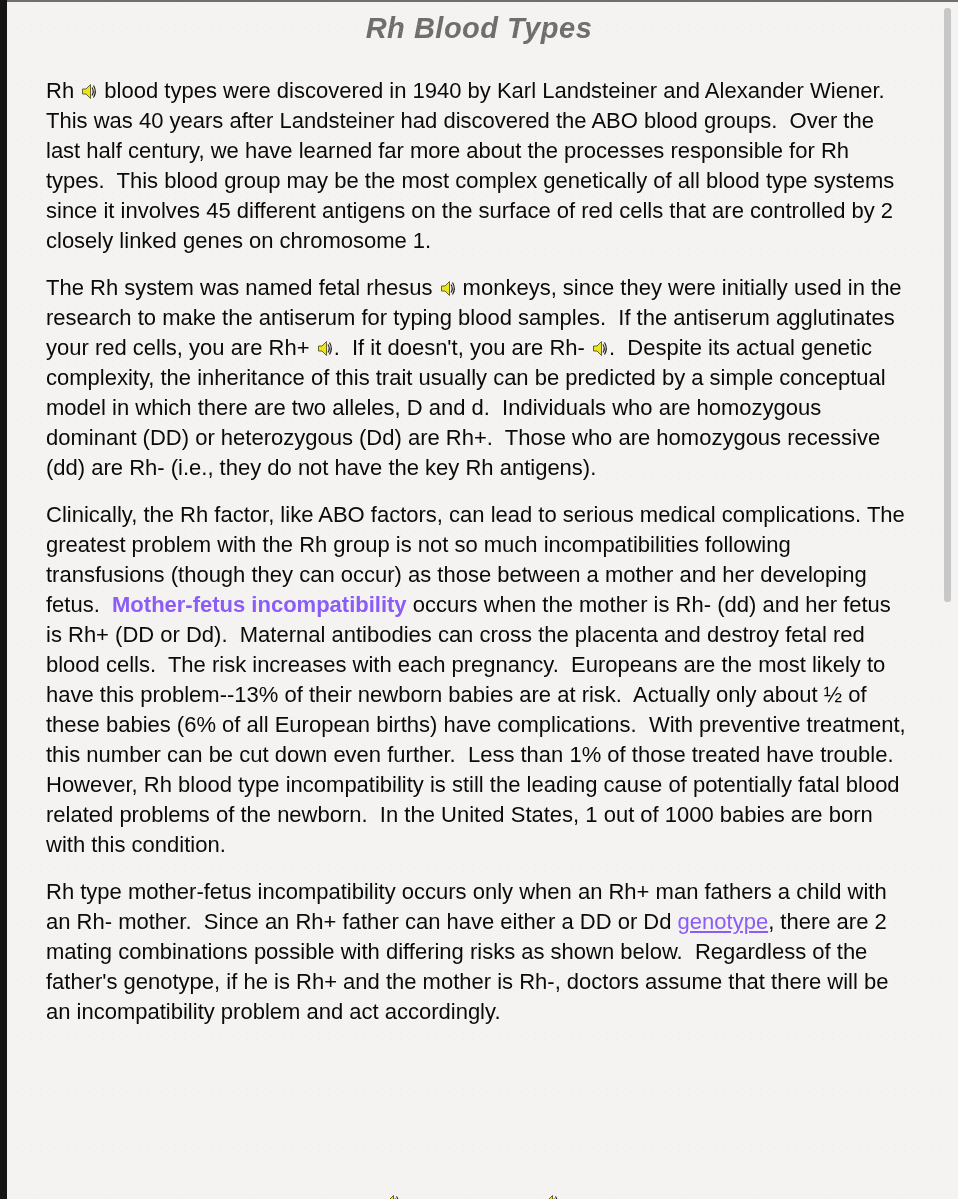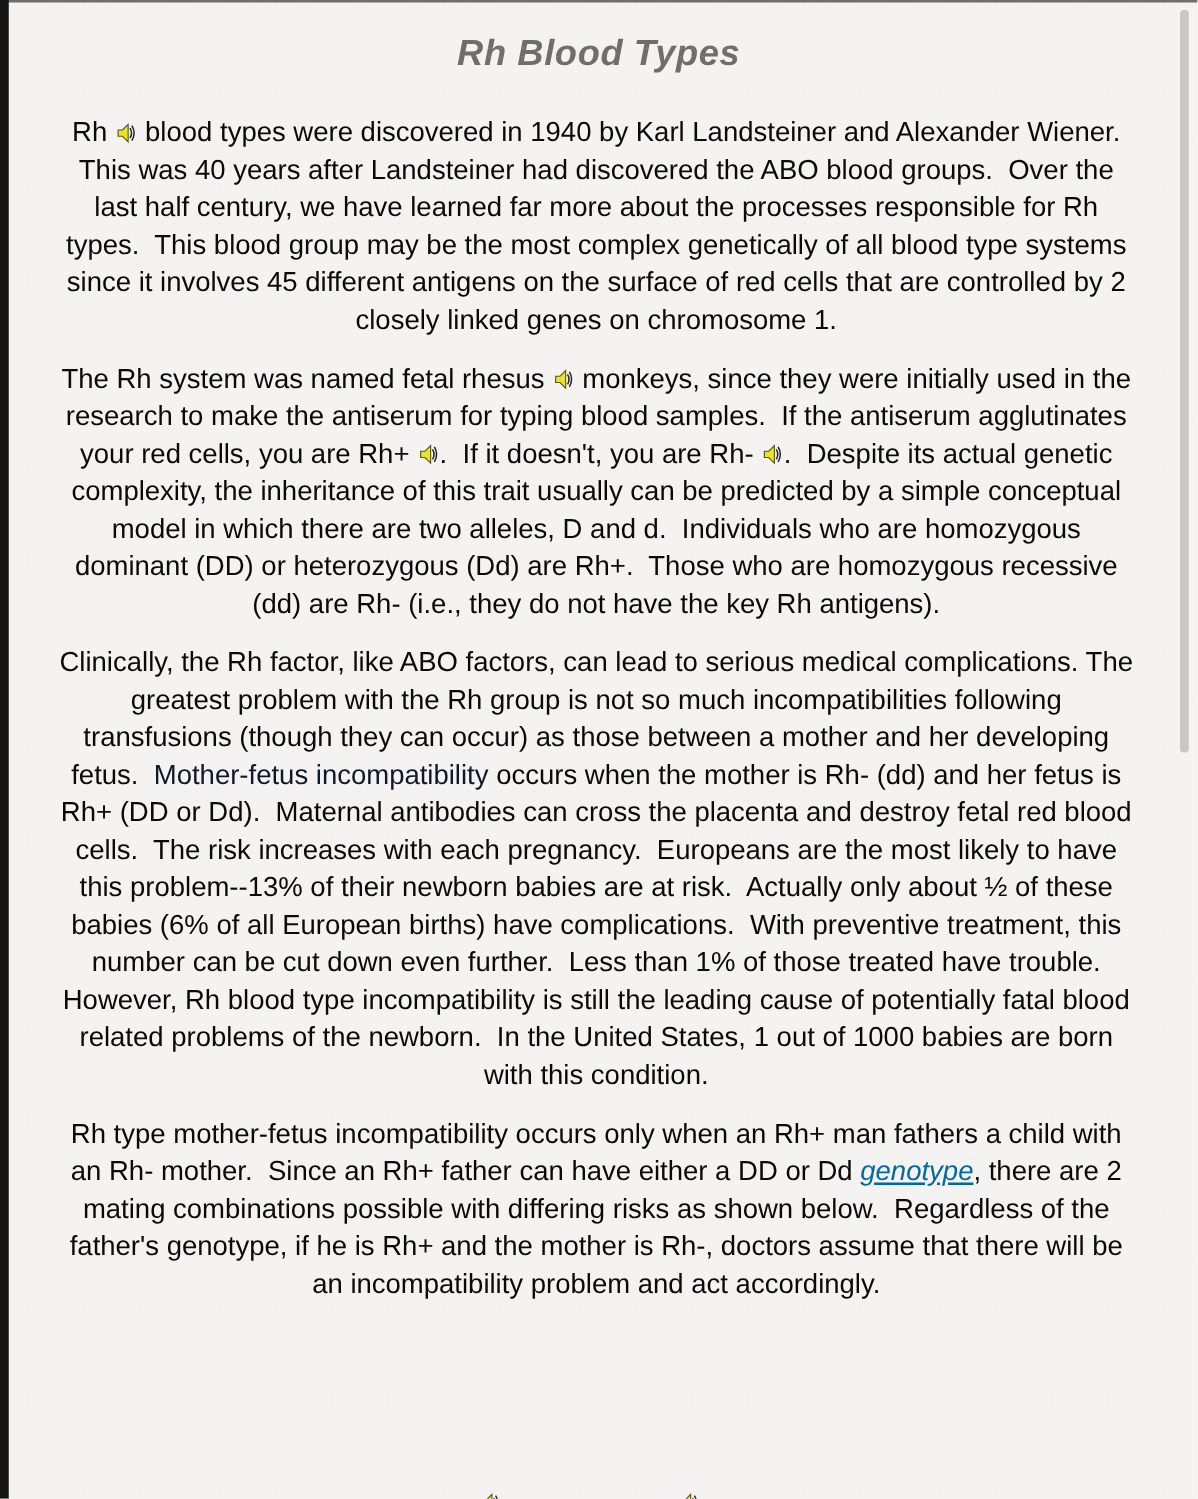--- a/index.html
+++ b/index.html
@@ -34,52 +34,50 @@
   }
   .left-edge {
     position: absolute;
     left: 0; top: 0;
     width: 7px; height: 1199px;
     background: #151515;
     z-index: 3;
   }
   .title {
     margin: 0;
-    padding-top: 25px;
+    padding-top: 10px;
     text-align: center;
     font-size: 29px;
     line-height: 36px;
     font-weight: bold;
     font-style: italic;
     color: #6e6e6e;
     letter-spacing: 0.5px;
   }
   .article {
     position: relative;
     margin: 30px 50px 0 46px;
     width: 862px;
     font-size: 22px;
     line-height: 30px;
     color: #0a0a0a;
     z-index: 2;
   }
   .para {
     margin: 0 0 17px 0;
     white-space: pre-wrap;
-    text-align: center;
   }
   .bold-em {
-    font-weight: normal;
-    color: #0f172a;
+    font-weight: bold;
+    color: #8b5cf6;
   }
   .inline-link {
-    color: #0369a1;
+    color: #8b5cf6;
     text-decoration: underline;
     cursor: pointer;
-    font-style: italic;
   }
   .speaker {
     display: inline-block;
     width: 18px;
     height: 17px;
     vertical-align: -2px;
     cursor: pointer;
   }
   .scrollbar {
     position: absolute;

